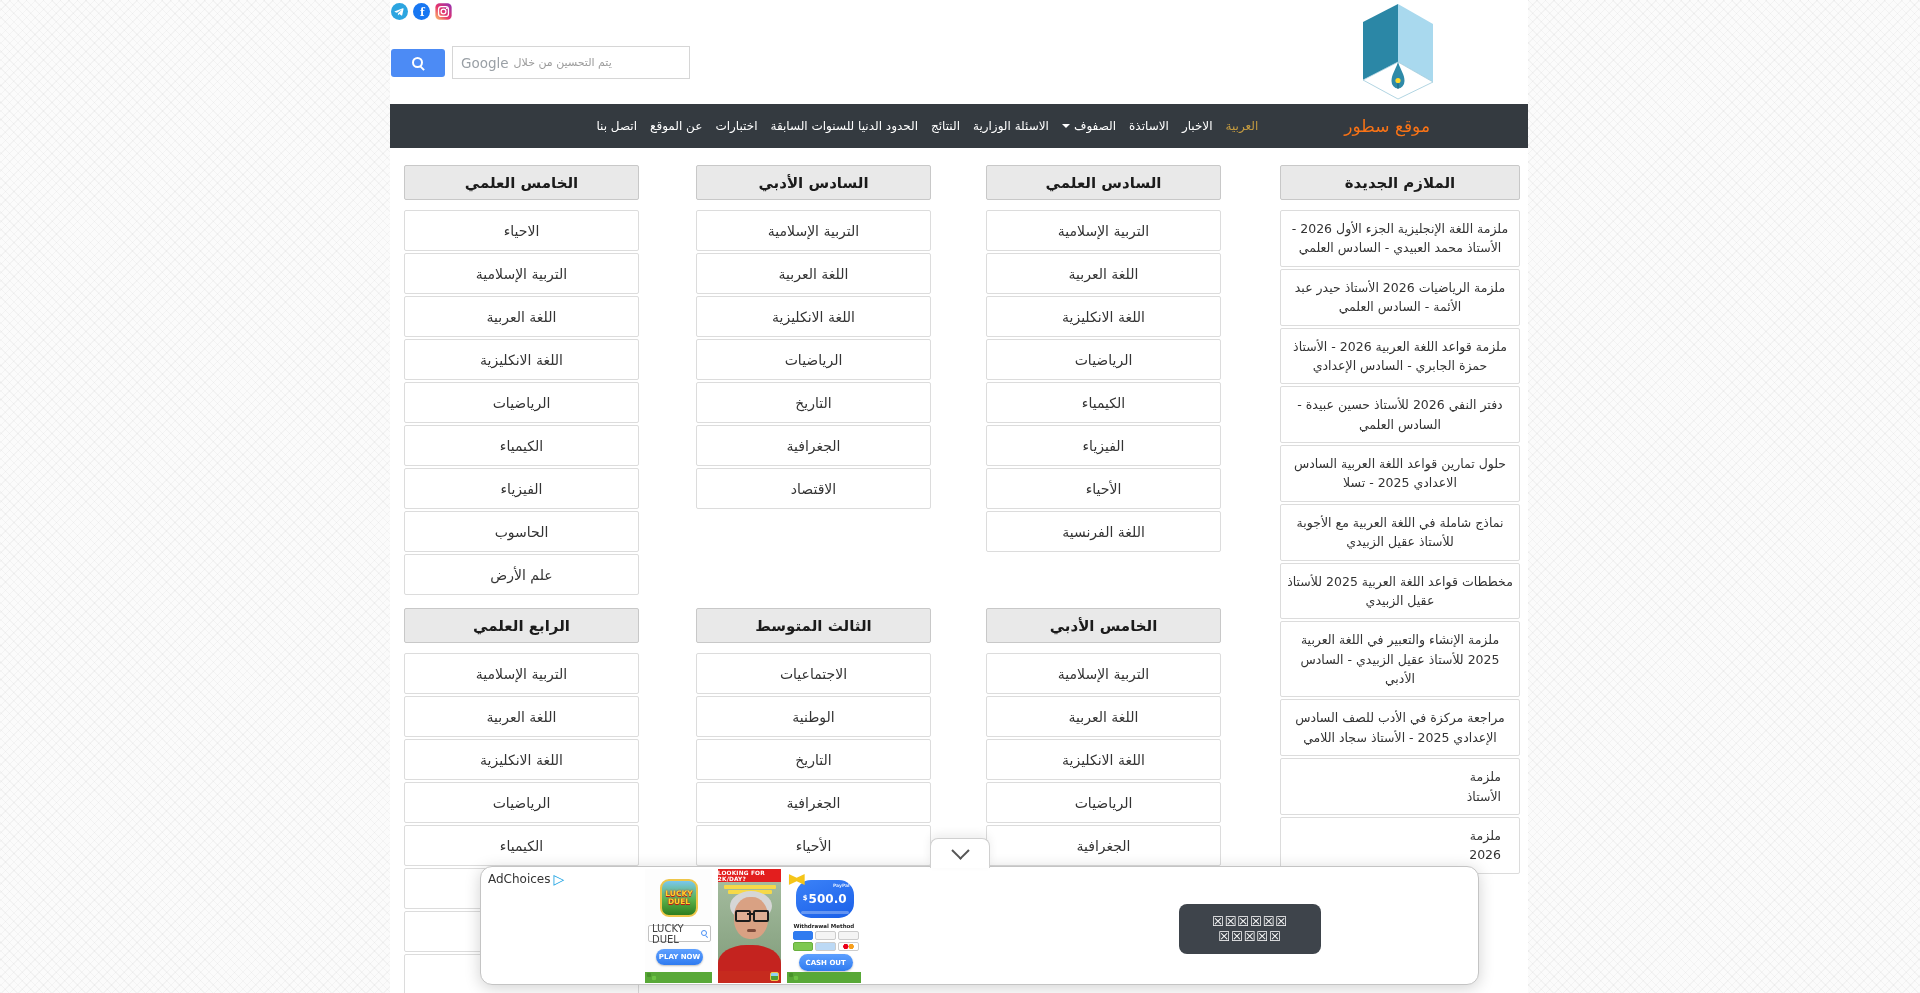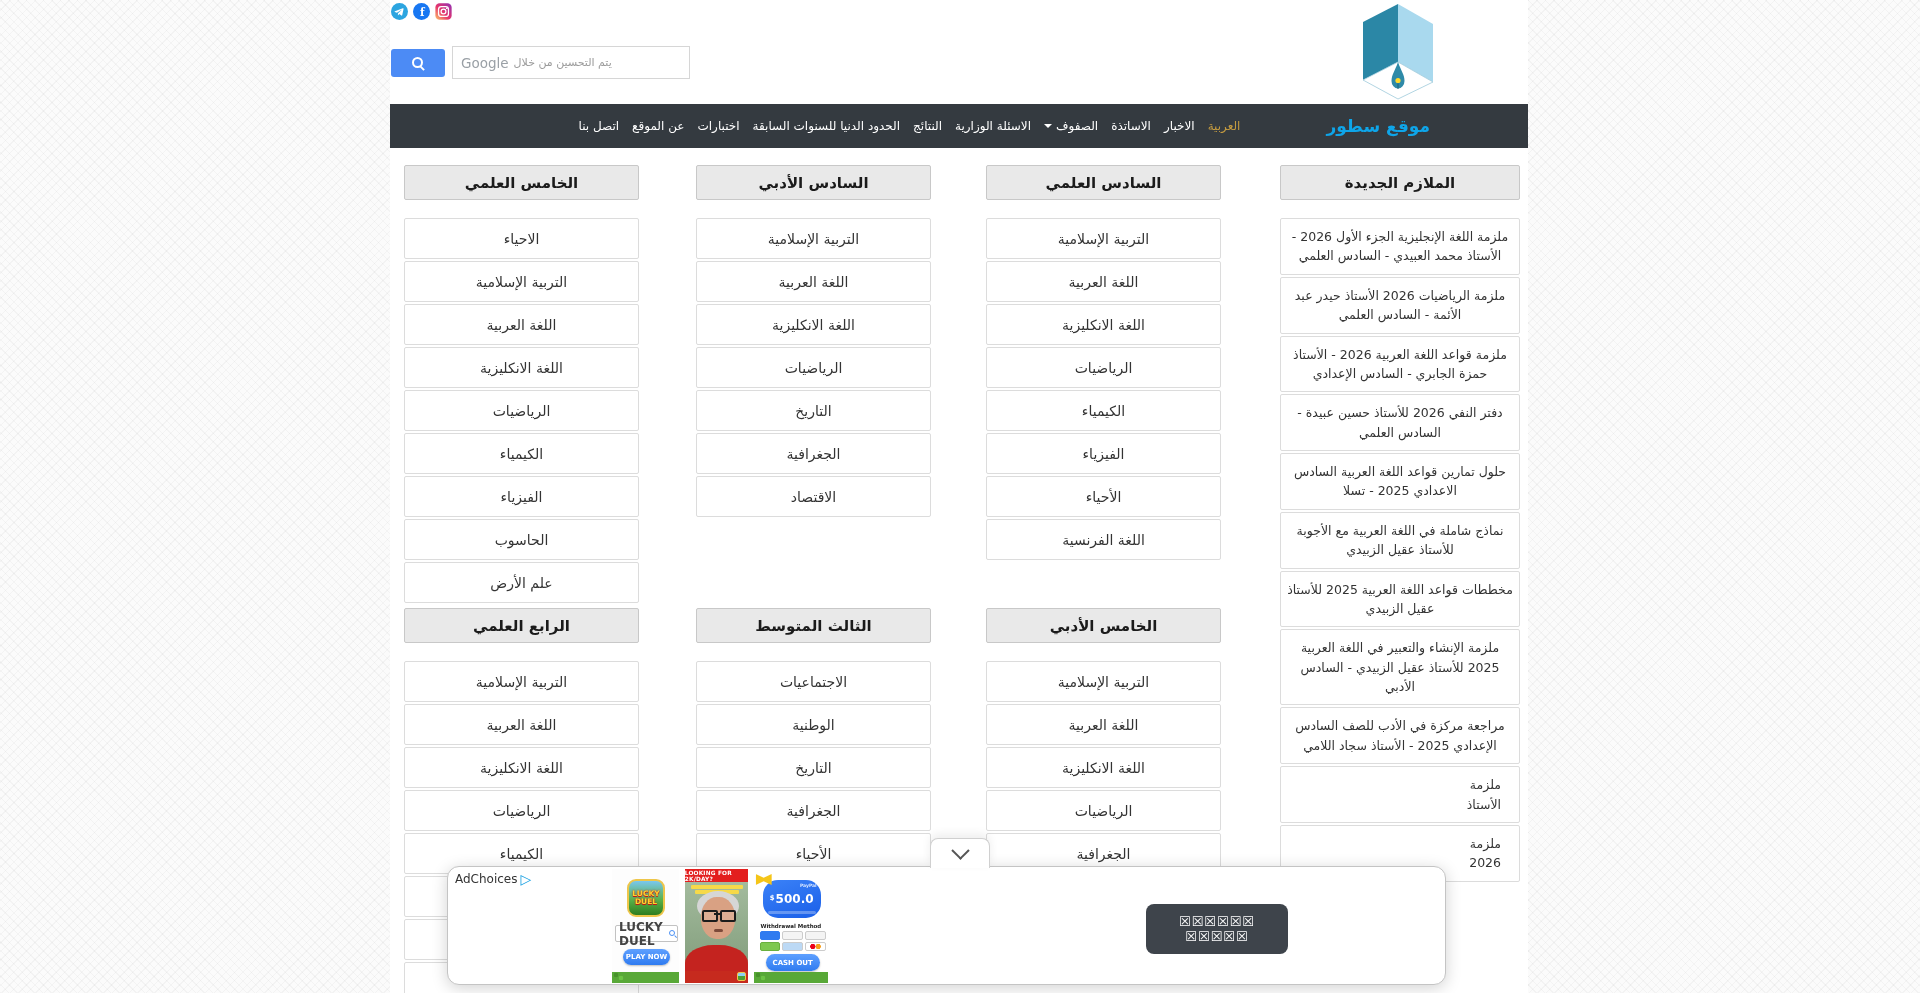--- a/index.html
+++ b/index.html
@@ -33,73 +33,73 @@
   .ph-ar{font-size:11px;color:#9b9b9b}
   .ph-g{font-size:13.5px;color:#9aa0a6;font-weight:500;direction:ltr}
 
   
   .logo{left:1345px;top:2px;width:106px;height:102px;z-index:5}
 
   
   nav{left:390px;top:104px;width:1138px;height:44px;background:#343a40;z-index:6;
     display:flex;align-items:center;direction:rtl;box-sizing:border-box;
     padding:0 98px 0 12px;white-space:nowrap}
-  .brand{color:#0ea5e9;font-size:17px;font-weight:bold;margin-left:86px;flex:0 0 auto}
+  .brand{color:#f97316;font-size:17px;font-weight:normal;margin-left:86px;flex:0 0 auto}
   .nav-links{display:flex;gap:13px;align-items:center;overflow:hidden}
   .nav-link{color:#fff;font-size:12px;flex:0 0 auto;display:inline-flex;align-items:center;gap:4px}
   .nav-link.active{color:#c49b40}
   .caret{display:inline-block;width:0;height:0;border-left:4px solid transparent;
     border-right:4px solid transparent;border-top:4px solid #fff}
 
   
   .grade-col{width:235px}
   .c-right{left:986px}.c-mid{left:696px}.c-left{left:404px}
   .r1{top:165px}.r2{top:608px}
   .col-header{height:35px;background:#e9e9e9;border:1px solid #c8c8c8;border-radius:2px;
     box-sizing:border-box;display:flex;align-items:center;justify-content:center;
-    font-size:15px;font-weight:bold;color:#1b1b1b;margin-bottom:18px}
+    font-size:15px;font-weight:bold;color:#1b1b1b;margin-bottom:10px}
   .subject-item{height:41px;margin-bottom:2px;background:#fff;border:1px solid #dcdcdc;border-radius:2px;
     box-sizing:border-box;display:flex;align-items:center;justify-content:center;
     font-size:14px;color:#333}
 
   
   .sidebar{left:1280px;top:165px;width:240px}
   .side-item{display:flex;align-items:center;justify-content:center;text-align:center;
     background:#fff;border:1px solid #dcdcdc;border-radius:2px;box-sizing:border-box;
     margin-bottom:2px;padding:8px 6px;font-size:12.5px;line-height:1.55;color:#333;white-space:pre-line}
   .side-item.partial{justify-content:flex-end;text-align:right;padding-right:18px}
 
   
   .ad-tab{left:930px;top:838px;width:58px;height:29px;background:#fff;border:1px solid #d0d0d0;border-bottom:none;
     border-radius:8px 8px 0 0;box-shadow:0 -4px 10px rgba(0,0,0,.07);z-index:50;
     display:flex;align-items:center;justify-content:center}
   .chev{width:11px;height:11px;border-left:2px solid #555;border-bottom:2px solid #555;
     transform:rotate(-45deg) translate(2px,-2px)}
-  .ad-panel{left:447px;top:866px;width:999px;height:119px;background:#fff;border:1px solid #c4c4c4;
+  .ad-panel{left:480px;top:866px;width:999px;height:119px;background:#fff;border:1px solid #c4c4c4;
     border-radius:12px;box-shadow:0 3px 16px rgba(0,0,0,.18);z-index:40;box-sizing:border-box}
   .adchoices{left:7px;top:5px;display:flex;align-items:center;gap:3px;font-size:12px;color:#333}
   .adchoices .tri{color:#1ba1e2;font-size:14px;font-weight:bold;line-height:1}
 
   .creative{left:164px;top:2px;width:216px;height:114px;display:flex;gap:6px}
   .pane{position:relative;overflow:hidden}
   .p1{width:70px;background:#fdfdfd}
   .p2{width:66px;background:linear-gradient(180deg,#a8bfa2,#7e9a78)}
   .p3{width:78px;background:#fff}
   .grass{position:absolute;left:0;right:0;bottom:0;height:11px;
     background:radial-gradient(circle at 4px 3px,#47922a 2px,transparent 2.6px),
                radial-gradient(circle at 9px 6px,#6cc344 2px,transparent 2.6px),#58a837}
 
   .game-icon{position:absolute;left:15px;top:10px;width:38px;height:38px;border-radius:9px;
     border:2px solid #eec64a;box-sizing:border-box;
     background:linear-gradient(180deg,#79c7ef 0%,#5ab14a 55%,#2e7d1f 100%);
     display:flex;flex-direction:column;align-items:center;justify-content:center}
   .gi-line{font-size:7.5px;font-weight:800;color:#ffd32a;text-shadow:0 0 2px #c21919,0 1px 0 #c21919;line-height:1.1}
   .mini-search{position:absolute;left:3px;top:56px;width:63px;height:17px;background:#fff;border:1px solid #c2c2c2;
     border-radius:2px;box-sizing:border-box;display:flex;align-items:center;justify-content:space-between;padding:0 3px}
-  .mini-search .txt{font-size:12px;font-weight:700;color:#444}
+  .mini-search .txt{font-size:10px;font-weight:400;color:#444}
   .minimag{width:8px;height:8px;position:relative}
   .minimag::before{content:'';position:absolute;width:4px;height:4px;border:1.4px solid #4a90f4;border-radius:50%;left:0;top:0}
   .minimag::after{content:'';position:absolute;width:3px;height:1.4px;background:#4a90f4;transform:rotate(45deg);left:4.6px;top:6px}
   .pill{border-radius:9px;background:linear-gradient(#5ea0ff,#2f7bf0);color:#fff;font-weight:800;
     display:flex;align-items:center;justify-content:center;box-shadow:0 1px 2px rgba(0,0,0,.25)}
   .play{position:absolute;left:11px;top:80px;width:47px;height:16px;font-size:7px}
   .cashout{position:absolute;left:12px;top:85px;width:54px;height:17px;font-size:7px}
 
   .vbanner{position:absolute;left:0;top:0;right:0;height:13px;background:#e31e1e;color:#fff;
     font-size:5.8px;font-weight:800;display:flex;align-items:center;justify-content:center;letter-spacing:.2px}

